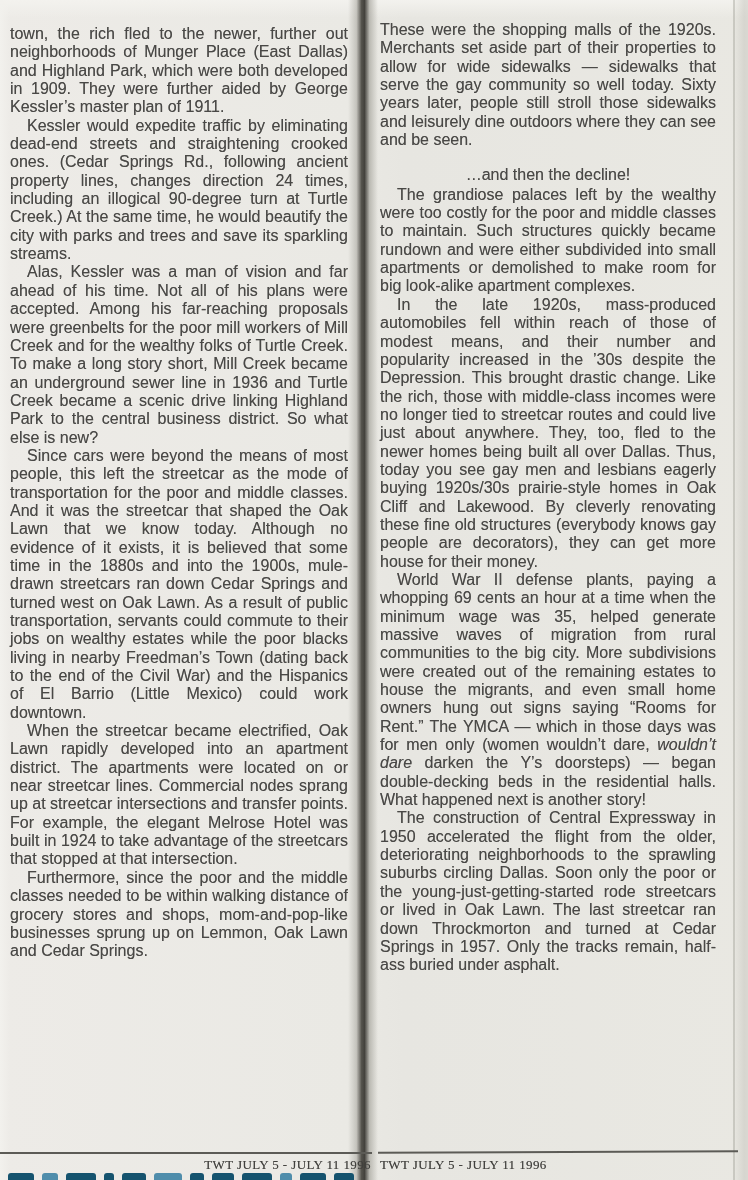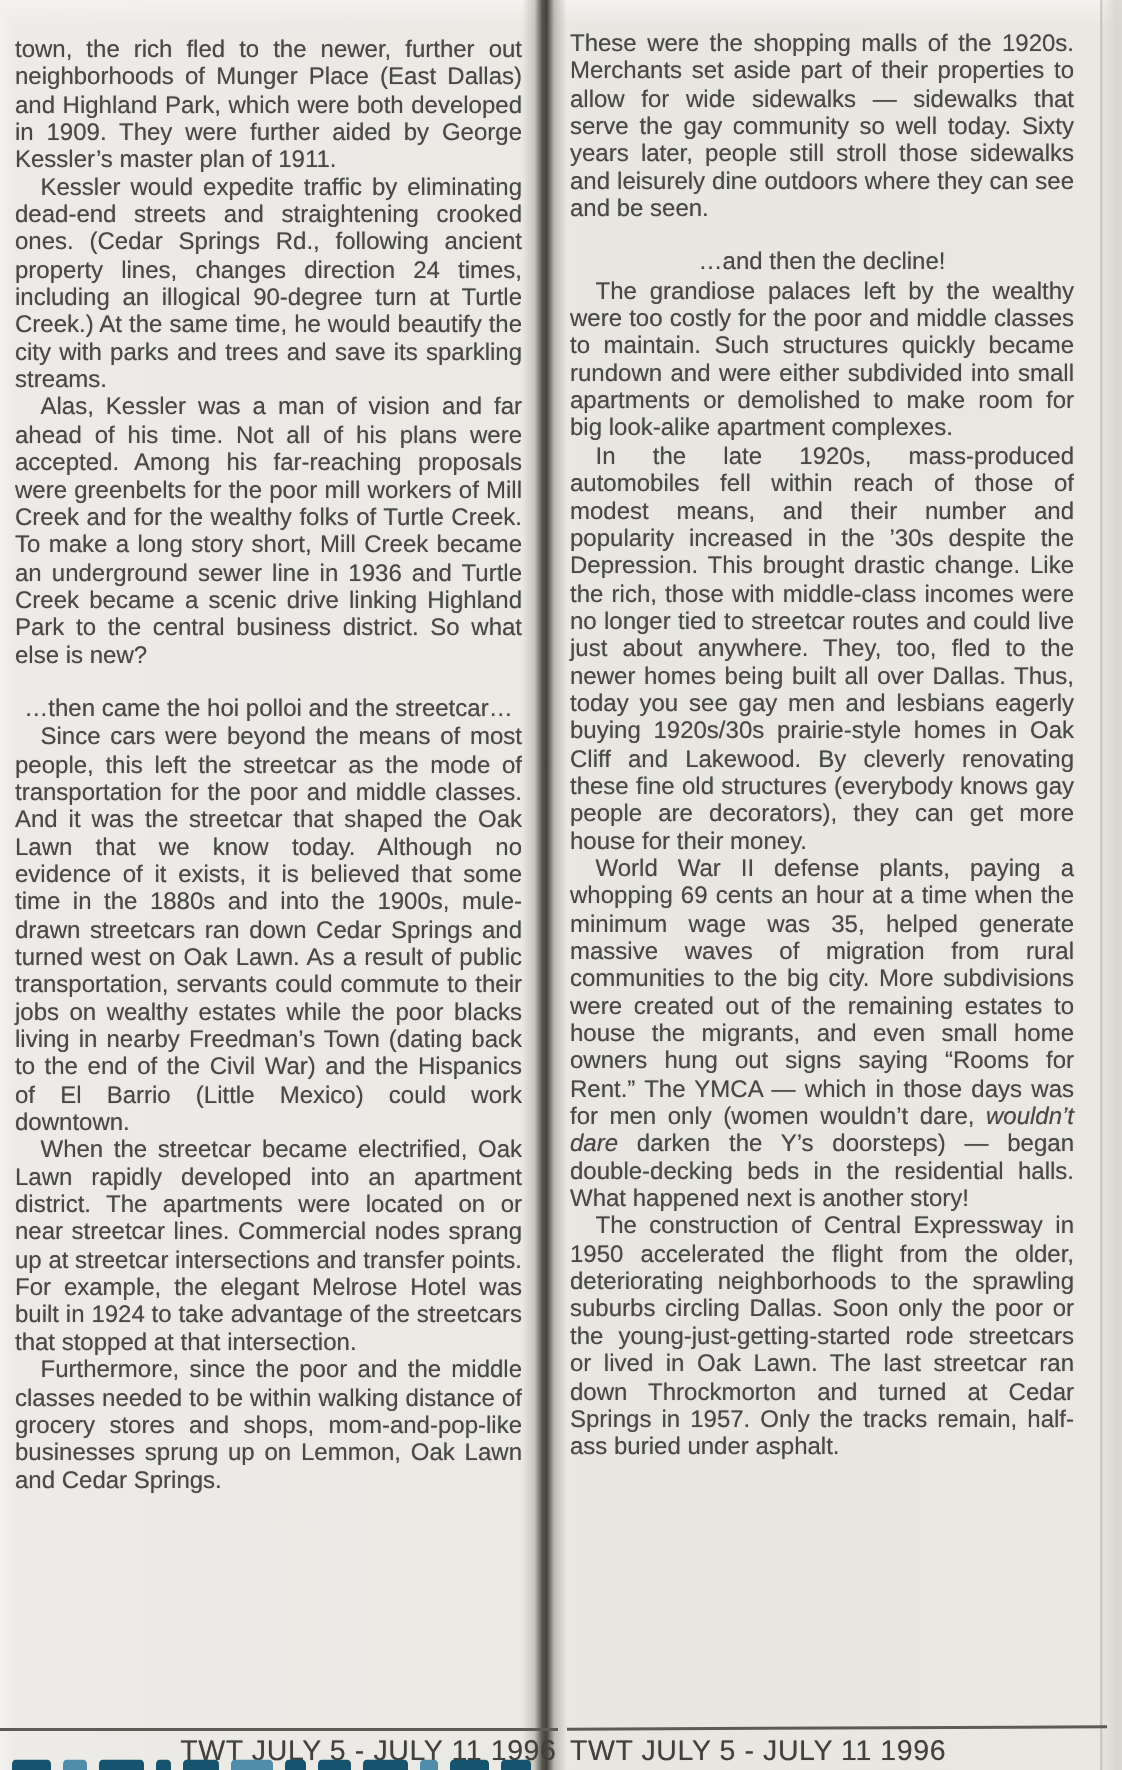--- a/index.html
+++ b/index.html
@@ -29,22 +29,22 @@
   .p{margin:0;text-align:justify;text-indent:17px;}
   .noindent{text-indent:0;}
   .heading{margin:17px 0 1px;font-size:16px;font-weight:normal;
     text-align:center;text-indent:0;line-height:18.35px;}
   .teaser{margin:17px 0 0;font-style:italic;text-align:justify;text-indent:0;position:relative;}
   .endmark{position:absolute;right:0;bottom:1px;}
   
   .rule{position:absolute;height:2px;background:#5c5b56;}
   .rule-left{left:0;top:1152px;width:372px;}
   .rule-right{left:378px;top:1151px;width:360px;transform:rotate(-.25deg);}
-  .footer-text{position:absolute;top:1157px;font-size:19px;letter-spacing:.4px;
-    color:#41403d;text-shadow:0 0 .5px rgba(65,64,61,.5);}
+  .footer-text{position:absolute;top:1157px;font-size:13px;letter-spacing:.4px;
+    color:#41403d;text-shadow:0 0 .5px rgba(65,64,61,.5);font-family:Liberation Serif, serif;}
   .footer-text.ft-left{left:0;width:371px;text-align:right;}
   .footer-text.ft-right{left:380px;width:340px;text-align:left;}
   
   .headline-strip{position:absolute;left:8px;top:1173px;width:350px;height:7px;
     overflow:hidden;display:flex;gap:8px;align-items:flex-start;}
   .headline-strip i{display:block;height:12px;border-radius:3px 3px 0 0;background:#15536e;flex:0 0 auto;}
   .headline-strip i.lt{background:#4f8dab;}
 </style>
 </head>
 <body>
@@ -53,21 +53,20 @@
 
   <div class="edge-top"></div>
   <div class="edge-left"></div>
   <div class="gutter"></div>
   <div class="edge-right"></div>
 
   <div class="col col-left">
     <p class="p noindent">town, the rich fled to the newer, further out neighborhoods of Munger Place (East Dallas) and Highland Park, which were both developed in 1909. They were further aided by George Kessler’s master plan of 1911.</p>
     <p class="p">Kessler would expedite traffic by eliminating dead-end streets and straightening crooked ones. (Cedar Springs Rd., following ancient property lines, changes direction 24 times, including an illogical 90-degree turn at Turtle Creek.) At the same time, he would beautify the city with parks and trees and save its sparkling streams.</p>
     <p class="p">Alas, Kessler was a man of vision and far ahead of his time. Not all of his plans were accepted. Among his far-reaching proposals were greenbelts for the poor mill workers of Mill Creek and for the wealthy folks of Turtle Creek. To make a long story short, Mill Creek became an underground sewer line in 1936 and Turtle Creek became a scenic drive linking Highland Park to the central business district. So what else is new?</p>
-    <h3 class="heading">…then came the hoi polloi and the streetcar…</h3>
     <p class="p">Since cars were beyond the means of most people, this left the streetcar as the mode of transportation for the poor and middle classes. And it was the streetcar that shaped the Oak Lawn that we know today. Although no evidence of it exists, it is believed that some time in the 1880s and into the 1900s, mule-drawn streetcars ran down Cedar Springs and turned west on Oak Lawn. As a result of public transportation, servants could commute to their jobs on wealthy estates while the poor blacks living in nearby Freedman’s Town (dating back to the end of the Civil War) and the Hispanics of El Barrio (Little Mexico) could work downtown.</p>
     <p class="p">When the streetcar became electrified, Oak Lawn rapidly developed into an apartment district. The apartments were located on or near streetcar lines. Commercial nodes sprang up at streetcar intersections and transfer points. For example, the elegant Melrose Hotel was built in 1924 to take advantage of the streetcars that stopped at that intersection.</p>
     <p class="p">Furthermore, since the poor and the middle classes needed to be within walking distance of grocery stores and shops, mom-and-pop-like businesses sprung up on Lemmon, Oak Lawn and Cedar Springs.</p>
   </div>
 
   <div class="col col-right">
     <p class="p noindent">These were the shopping malls of the 1920s. Merchants set aside part of their properties to allow for wide sidewalks — sidewalks that serve the gay community so well today. Sixty years later, people still stroll those sidewalks and leisurely dine outdoors where they can see and be seen.</p>
     <h3 class="heading">…and then the decline!</h3>
     <p class="p">The grandiose palaces left by the wealthy were too costly for the poor and middle classes to maintain. Such structures quickly became rundown and were either subdivided into small apartments or demolished to make room for big look-alike apartment complexes.</p>
     <p class="p">In the late 1920s, mass-produced automobiles fell within reach of those of modest means, and their number and popularity increased in the ’30s despite the Depression. This brought drastic change. Like the rich, those with middle-class incomes were no longer tied to streetcar routes and could live just about anywhere. They, too, fled to the newer homes being built all over Dallas. Thus, today you see gay men and lesbians eagerly buying 1920s/30s prairie-style homes in Oak Cliff and Lakewood. By cleverly renovating these fine old structures (everybody knows gay people are decorators), they can get more house for their money.</p>

